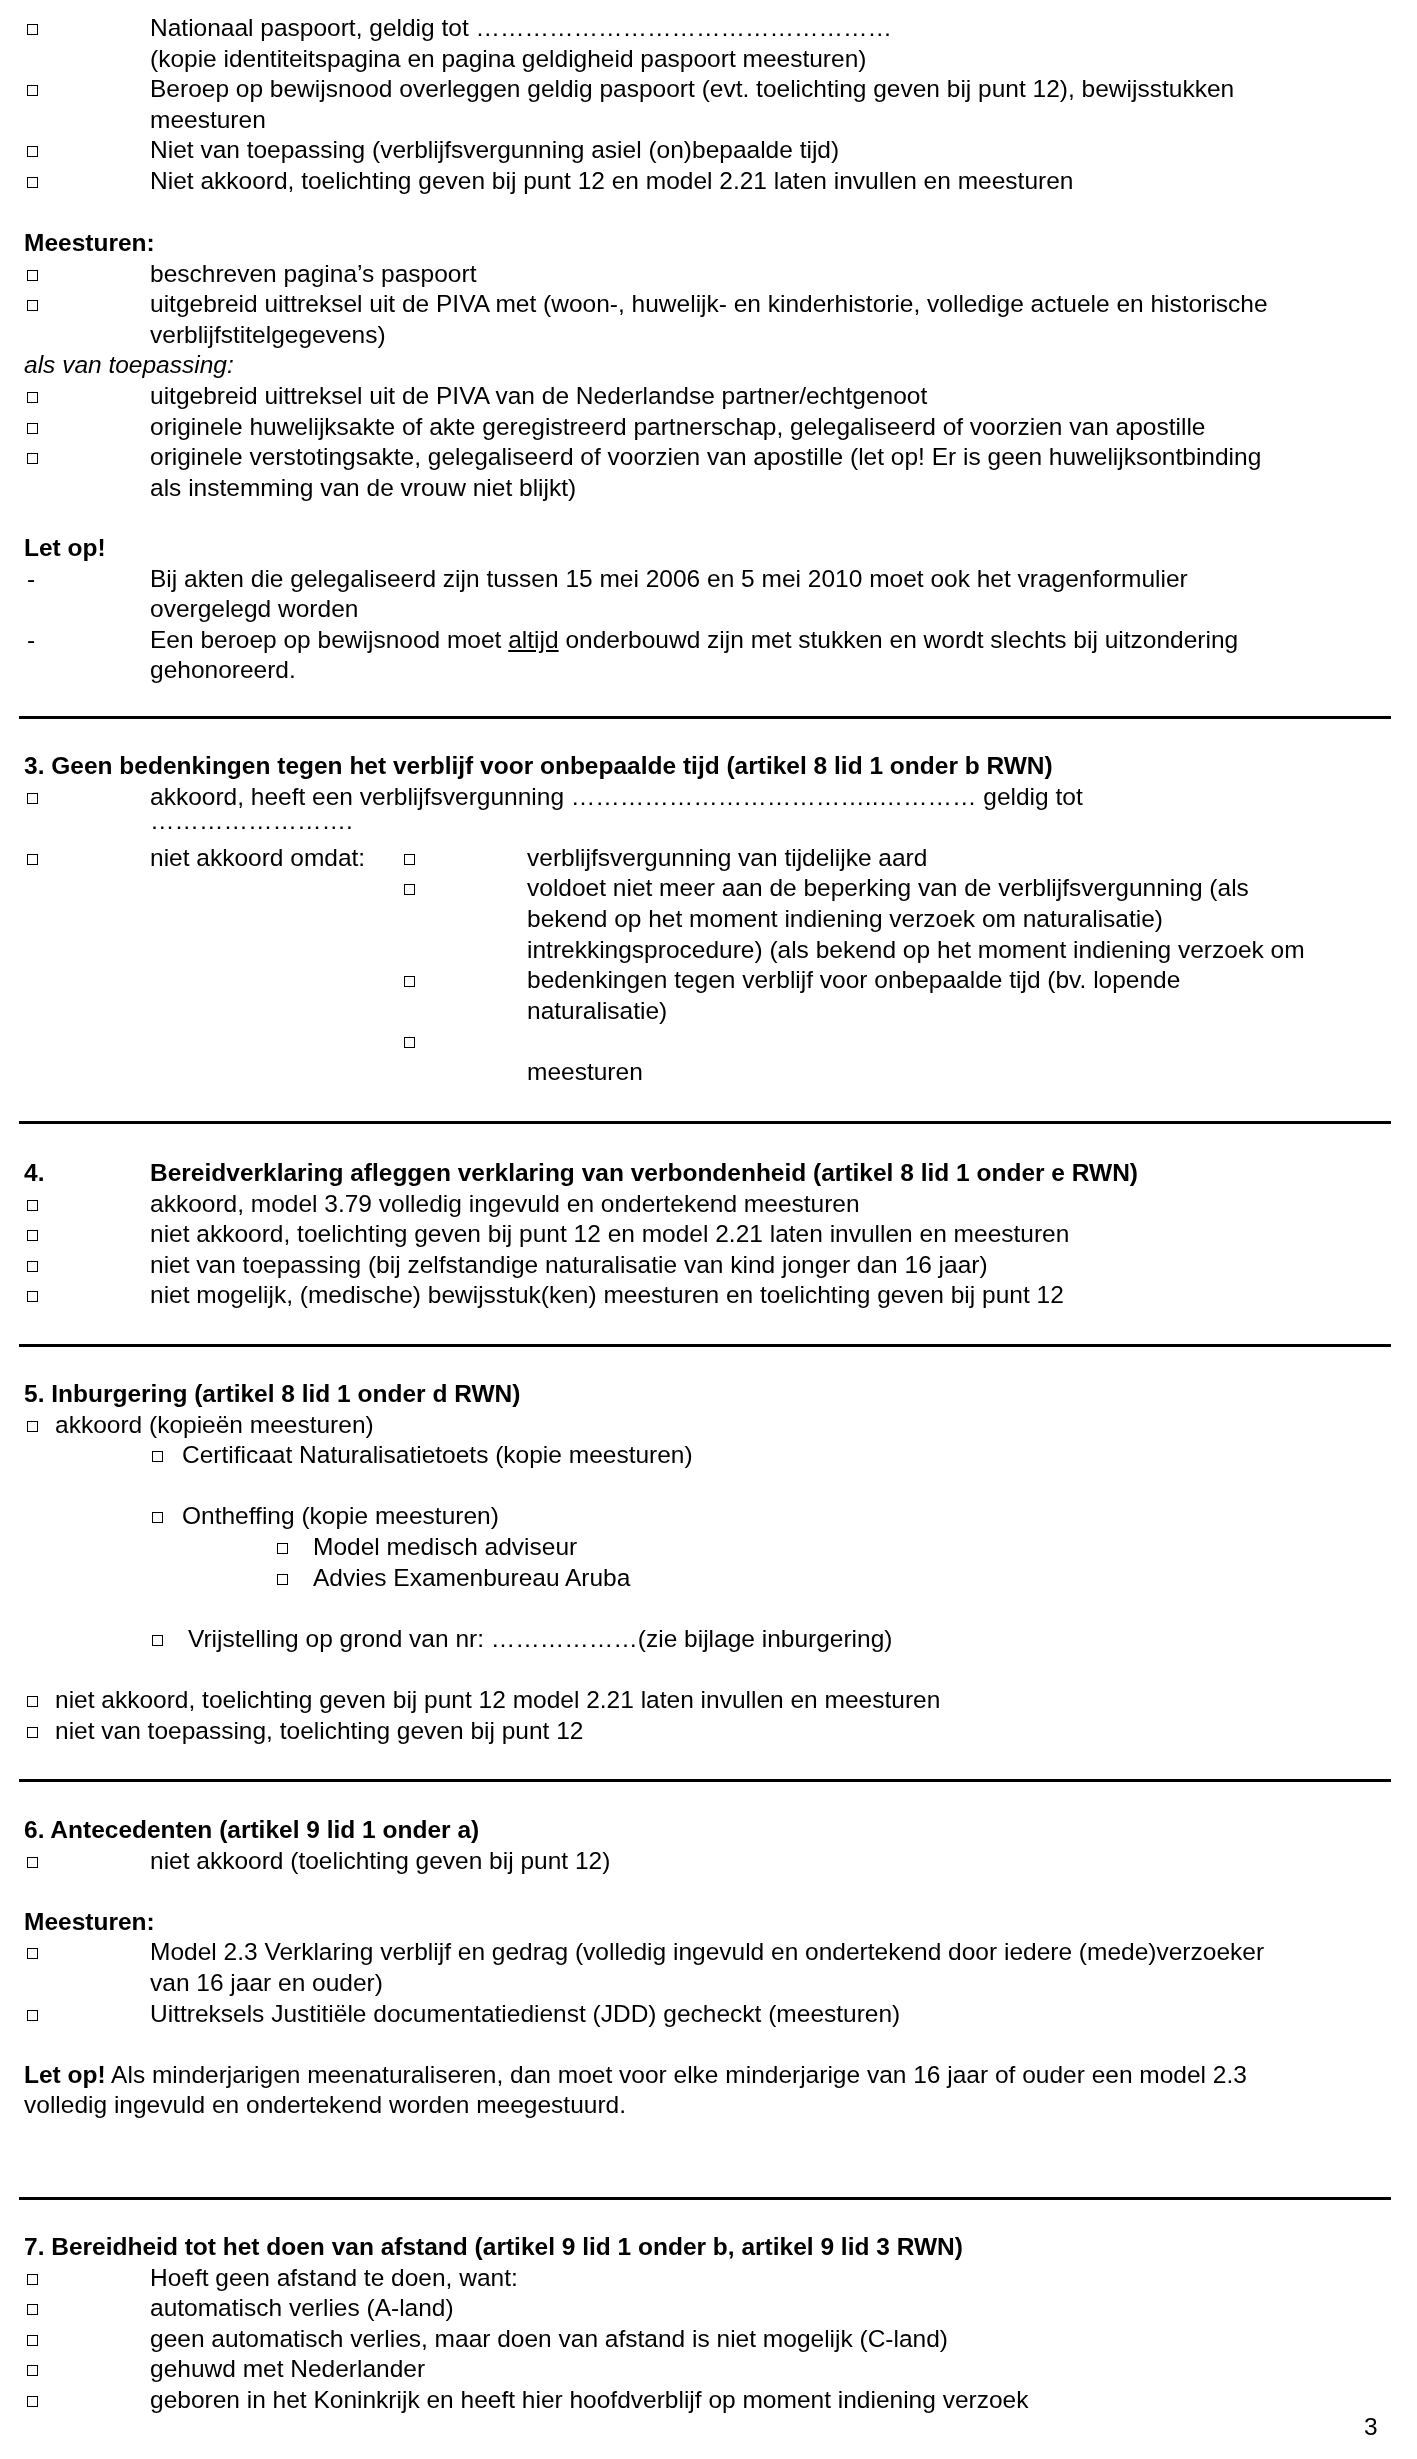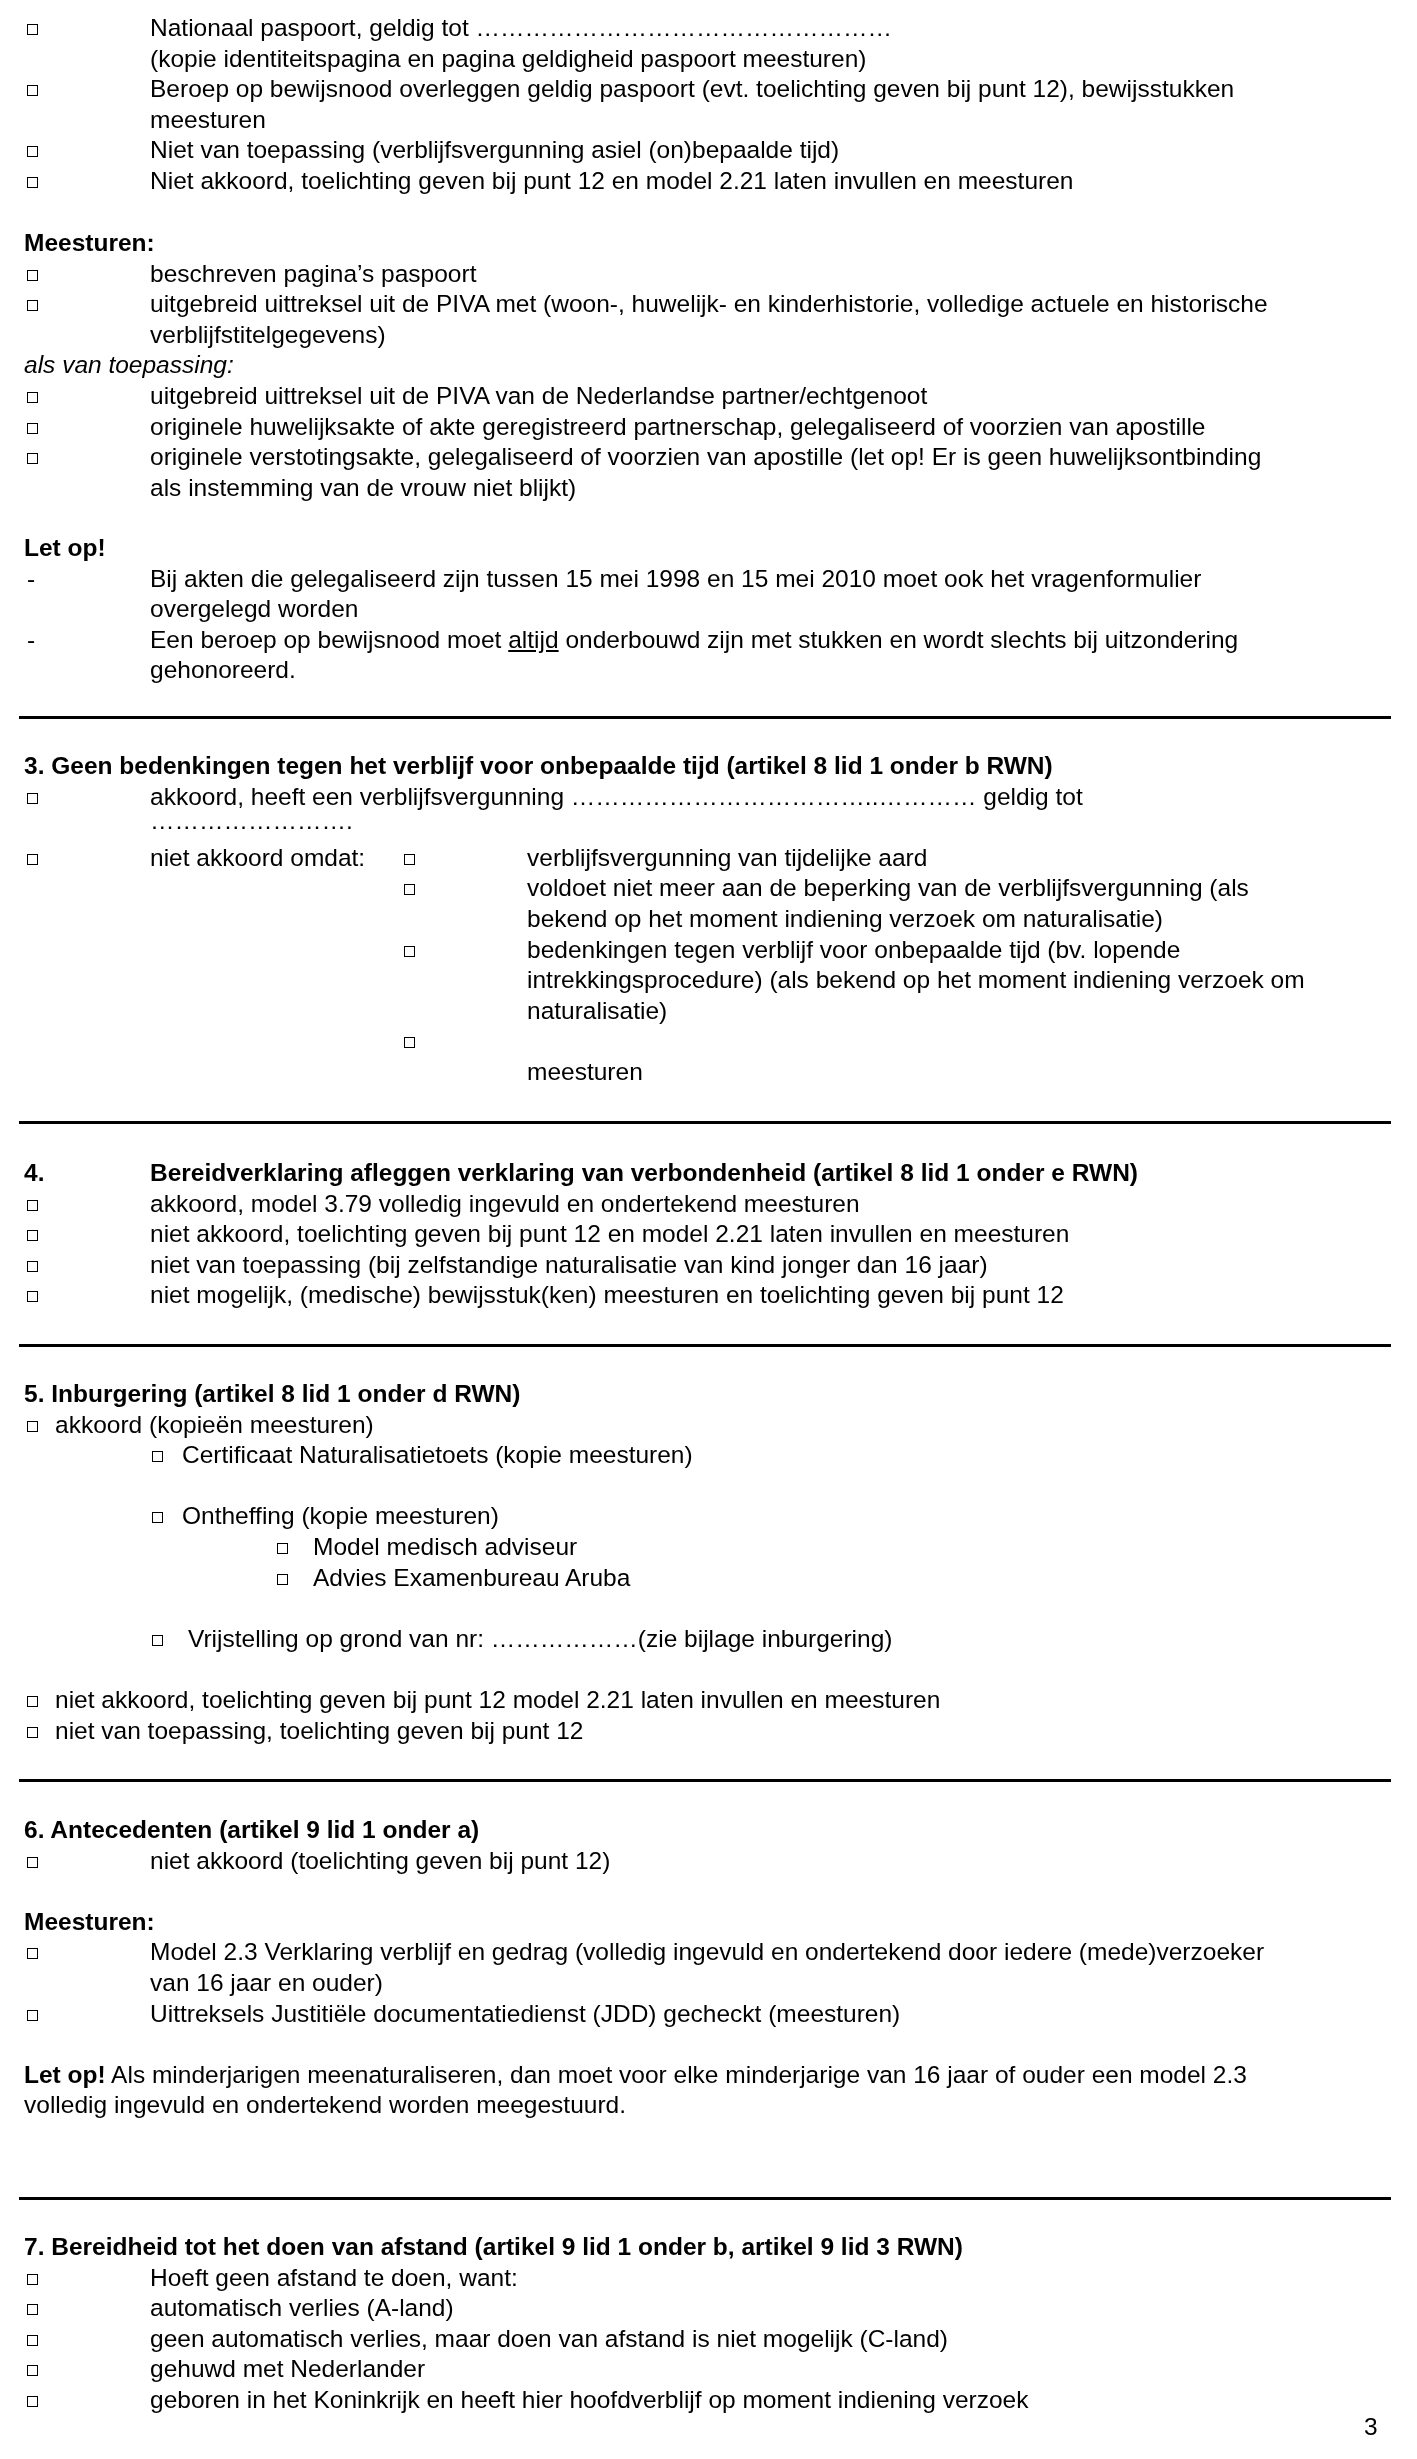--- a/index.html
+++ b/index.html
@@ -83,21 +83,21 @@
     <span class="txt" style="left:150px">als instemming van de vrouw niet blijkt)</span>
   </div>
 </div>
 
 <div class="block" style="top:533px;">
   <div class="line">
     <span class="txt bold" style="left:24px">Let op!</span>
   </div>
   <div class="line">
     <span class="dash">-</span>
-    <span class="txt" style="left:150px">Bij akten die gelegaliseerd zijn tussen 15 mei 1998 en 15 mei 2010 moet ook het vragenformulier</span>
+    <span class="txt" style="left:150px">Bij akten die gelegaliseerd zijn tussen 15 mei 2006 en 5 mei 2010 moet ook het vragenformulier</span>
   </div>
   <div class="line">
     <span class="txt" style="left:150px">overgelegd worden</span>
   </div>
   <div class="line">
     <span class="dash">-</span>
     <span class="txt" style="left:150px"><span>Een beroep op bewijsnood moet </span><span class="u">altijd</span><span> onderbouwd zijn met stukken en wordt slechts bij uitzondering</span></span>
   </div>
   <div class="line">
     <span class="txt" style="left:150px">gehonoreerd.</span>
@@ -124,25 +124,25 @@
     <span class="txt" style="left:527px">verblijfsvergunning van tijdelijke aard</span>
   </div>
   <div class="line">
     <span class="cb" style="left:404px"></span>
     <span class="txt" style="left:527px">voldoet niet meer aan de beperking van de verblijfsvergunning (als</span>
   </div>
   <div class="line">
     <span class="txt" style="left:527px">bekend op het moment indiening verzoek om naturalisatie)</span>
   </div>
   <div class="line">
+    <span class="txt" style="left:527px">intrekkingsprocedure) (als bekend op het moment indiening verzoek om</span>
+  </div>
+  <div class="line">
     <span class="cb" style="left:404px"></span>
     <span class="txt" style="left:527px">bedenkingen tegen verblijf voor onbepaalde tijd (bv. lopende</span>
-  </div>
-  <div class="line">
-    <span class="txt" style="left:527px">intrekkingsprocedure) (als bekend op het moment indiening verzoek om</span>
   </div>
   <div class="line">
     <span class="txt" style="left:527px">naturalisatie)</span>
   </div>
   <div class="line">
     <span class="cb" style="left:404px"></span>
   </div>
   <div class="line">
     <span class="txt" style="left:527px">meesturen</span>
   </div>

